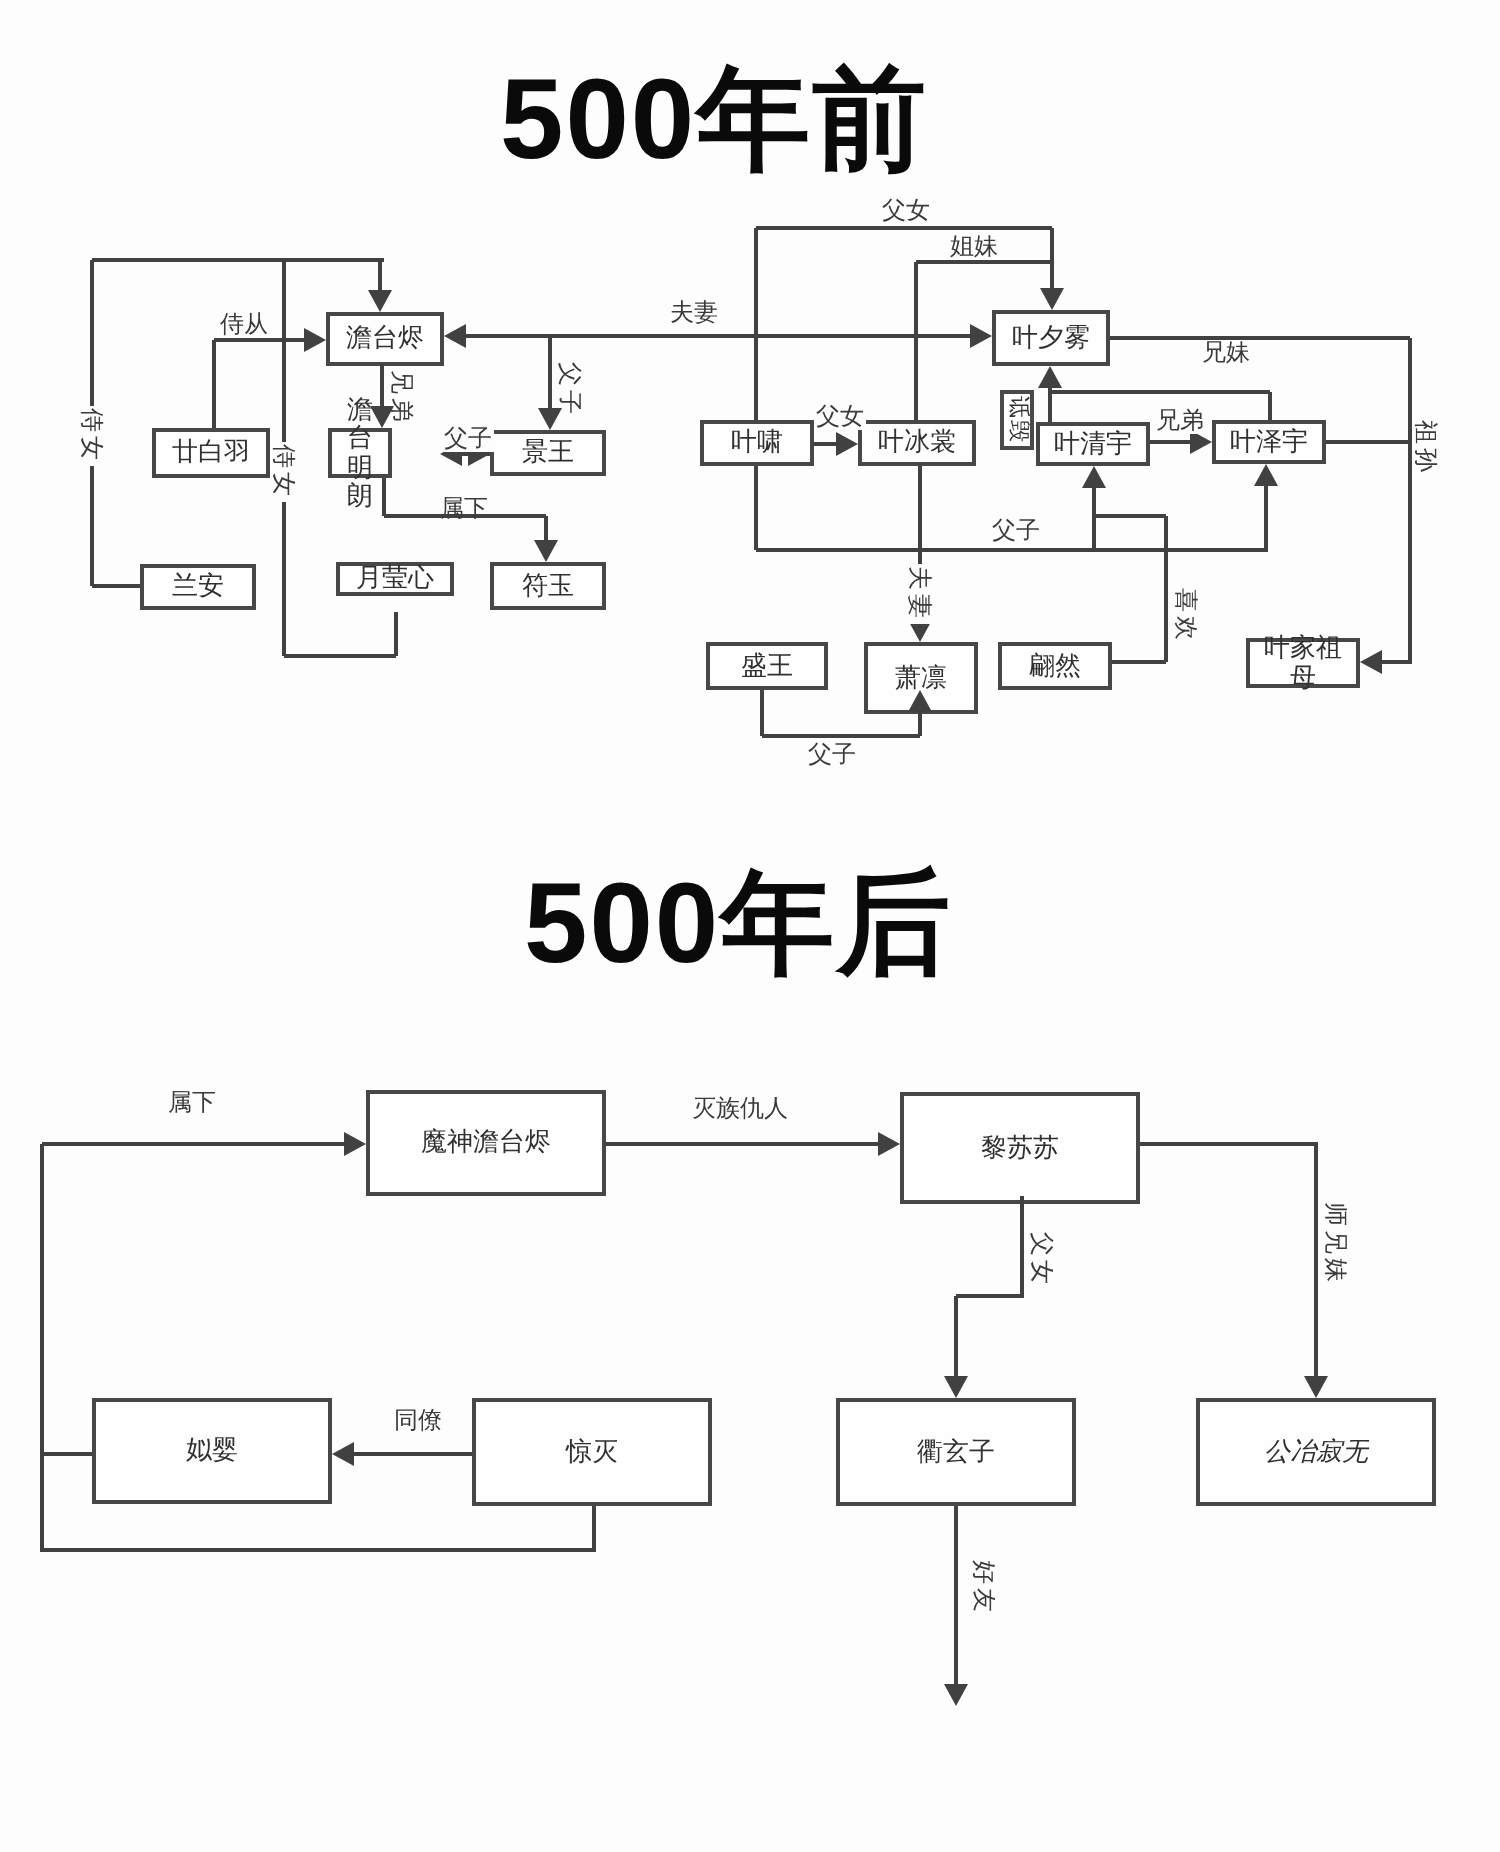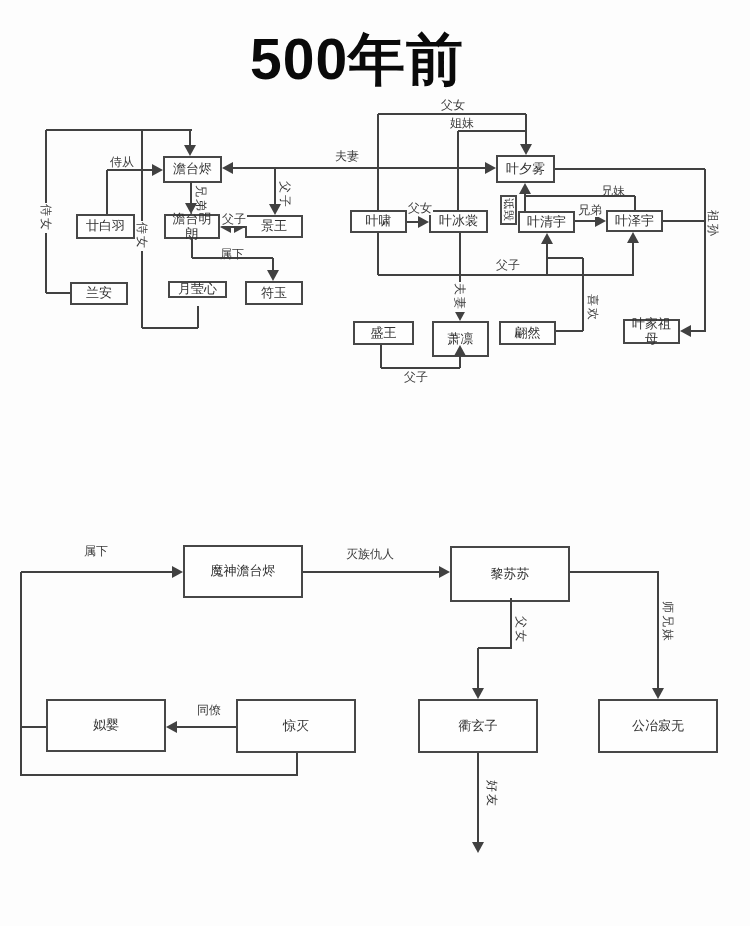--- a/index.html
+++ b/index.html
@@ -23,25 +23,26 @@
   .tagbox{position:absolute;box-sizing:border-box;border:2px solid #4a4a4a;background:#fff;
           writing-mode:vertical-rl;text-orientation:sideways;font-size:11px;color:#333;
           padding:1px 1px;line-height:1;letter-spacing:1px;}
 </style>
 </head>
 <body>
 
 <div id="canvas">
 
   <div class="title" style="left:250px;top:22px;text-align:right;">500年前</div>
+  <div class="title" style="left:262px;top:424px;">500年后</div>
 
   <div class="node" style="left:163px;top:156px;width:59px;height:27px;">澹台烬</div>
   <div class="node" style="left:76px;top:214px;width:59px;height:25px;">廿白羽</div>
   <div class="node" style="left:70px;top:282px;width:58px;height:23px;">兰安</div>
-  <div class="node" style="left:164px;top:214px;width:56px;height:25px;">澹台明朗</div>
+  <div class="node" style="left:164px;top:214px;width:32px;height:25px;">澹台明朗</div>
   <div class="node" style="left:168px;top:281px;width:59px;height:17px;">月莹心</div>
   <div class="node" style="left:245px;top:281px;width:58px;height:24px;">符玉</div>
   <div class="node" style="left:245px;top:215px;width:58px;height:23px;">景王</div>
   <div class="node" style="left:496px;top:155px;width:59px;height:28px;">叶夕雾</div>
   <div class="node" style="left:350px;top:210px;width:57px;height:23px;">叶啸</div>
   <div class="node" style="left:429px;top:210px;width:59px;height:23px;">叶冰裳</div>
   <div class="node" style="left:518px;top:211px;width:57px;height:22px;">叶清宇</div>
   <div class="node" style="left:606px;top:210px;width:57px;height:22px;">叶泽宇</div>
   <div class="node" style="left:623px;top:319px;width:57px;height:25px;">叶家祖母</div>
   <div class="node" style="left:353px;top:321px;width:61px;height:24px;">盛王</div>
@@ -111,37 +112,37 @@
 
   <div class="elabel" style="left:110px;top:156px;">侍从</div>
   <div class="elabel v bg" style="left:39px;top:203px;">侍女</div>
   <div class="elabel v bg" style="left:135px;top:221px;">侍女</div>
   <div class="elabel v" style="left:195px;top:185px;">兄弟</div>
   <div class="elabel v" style="left:279px;top:181px;">父子</div>
   <div class="elabel bg" style="left:221px;top:212px;">父子</div>
   <div class="elabel" style="left:220px;top:248px;">属下</div>
   <div class="elabel" style="left:335px;top:150px;">夫妻</div>
   <div class="elabel" style="left:441px;top:99px;">父女</div>
-  <div class="elabel" style="left:450px;top:117px;">姐妹</div>
+  <div class="elabel" style="left:475px;top:117px;">姐妹</div>
   <div class="elabel bg" style="left:407px;top:201px;">父女</div>
   <div class="tagbox" style="left:500px;top:195px;">诋毁</div>
-  <div class="elabel" style="left:601px;top:185px;">兄妹</div>
+  <div class="elabel" style="left:601px;top:171px;font-family:Liberation Mono, monospace;">兄妹</div>
   <div class="elabel bg" style="left:577px;top:203px;">兄弟</div>
   <div class="elabel v bg" style="left:706px;top:209px;">祖孙</div>
   <div class="elabel" style="left:496px;top:259px;">父子</div>
   <div class="elabel v bg" style="left:453px;top:282px;">夫妻</div>
   <div class="elabel" style="left:404px;top:371px;">父子</div>
   <div class="elabel v bg" style="left:586px;top:293px;">喜欢</div>
 
   <div class="node" style="left:183px;top:545px;width:120px;height:53px;">魔神澹台烬</div>
   <div class="node" style="left:450px;top:546px;width:120px;height:56px;">黎苏苏</div>
   <div class="node" style="left:46px;top:699px;width:120px;height:53px;">姒婴</div>
   <div class="node" style="left:236px;top:699px;width:120px;height:54px;">惊灭</div>
   <div class="node" style="left:418px;top:699px;width:120px;height:54px;">衢玄子</div>
-  <div class="node" style="left:598px;top:699px;width:120px;height:54px;">公冶寂无</div>
+  <div class="node" style="left:598px;top:699px;width:120px;height:54px;font-style:italic;">公冶寂无</div>
 
   <div class="hl" style="left:21px;top:571px;width:151px;"></div>
   <div class="hl" style="left:303px;top:571px;width:136px;"></div>
   <div class="vl" style="left:20px;top:572px;height:204px;"></div>
   <div class="hl" style="left:21px;top:774px;width:277px;"></div>
   <div class="vl" style="left:296px;top:753px;height:22px;"></div>
   <div class="hl" style="left:21px;top:726px;width:25px;"></div>
   <div class="hl" style="left:177px;top:726px;width:59px;"></div>
   <div class="vl" style="left:510px;top:598px;height:51px;"></div>
   <div class="hl" style="left:478px;top:647px;width:33px;"></div>

